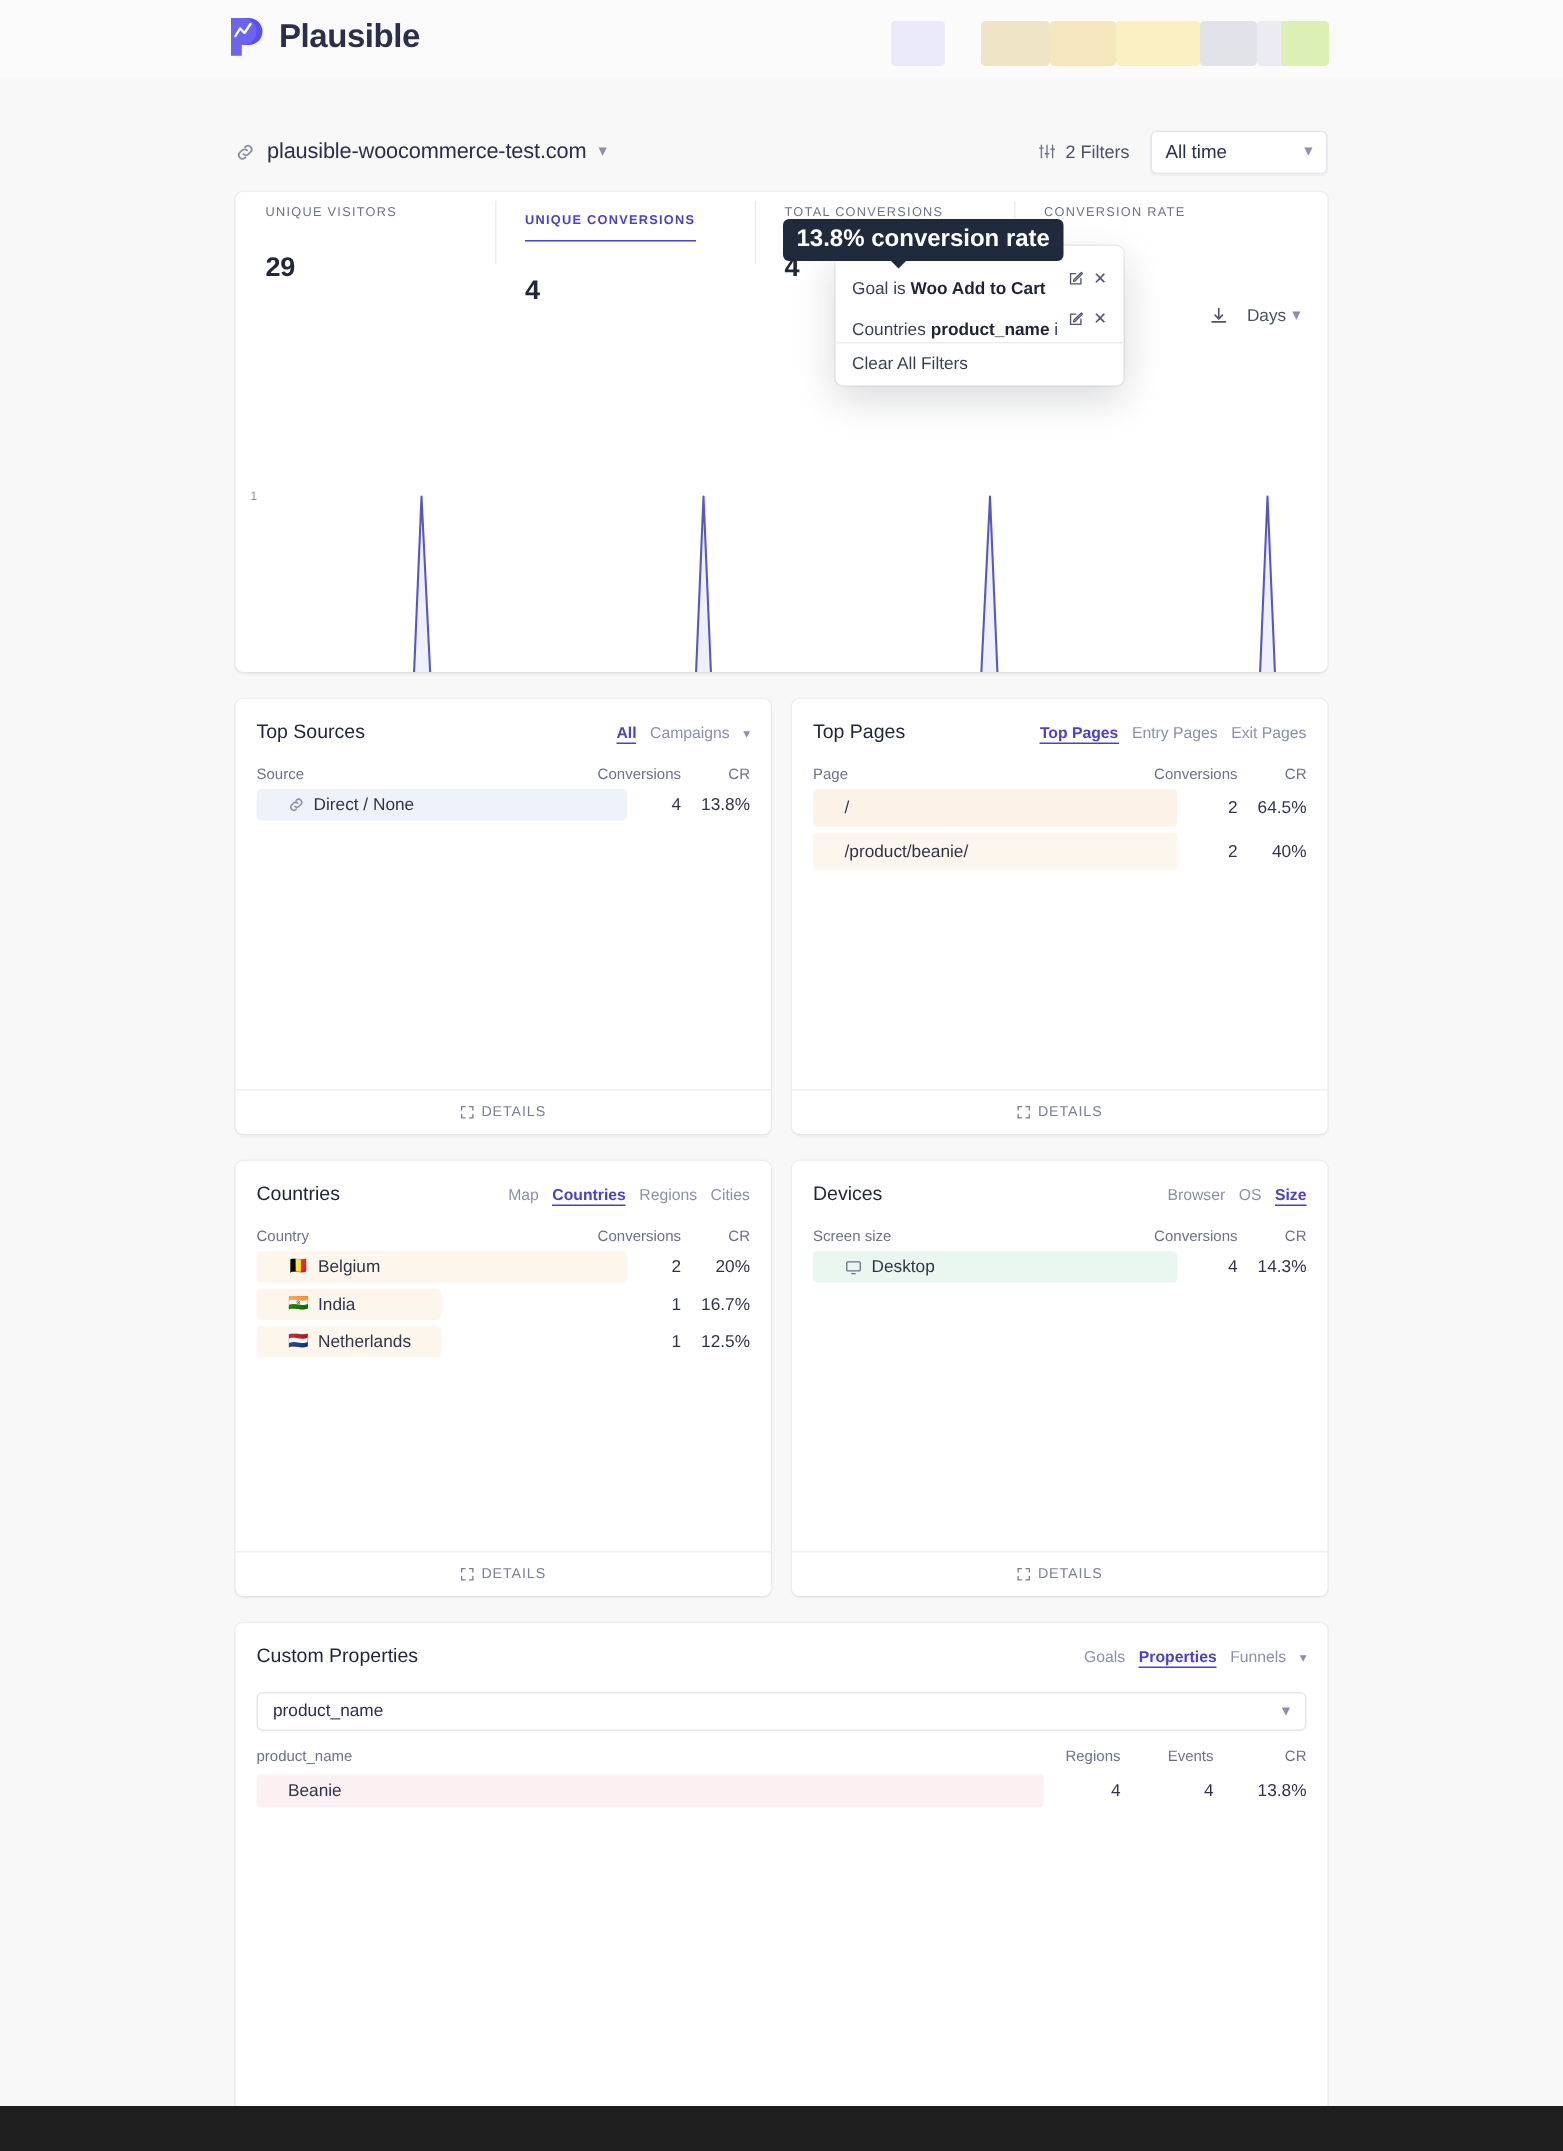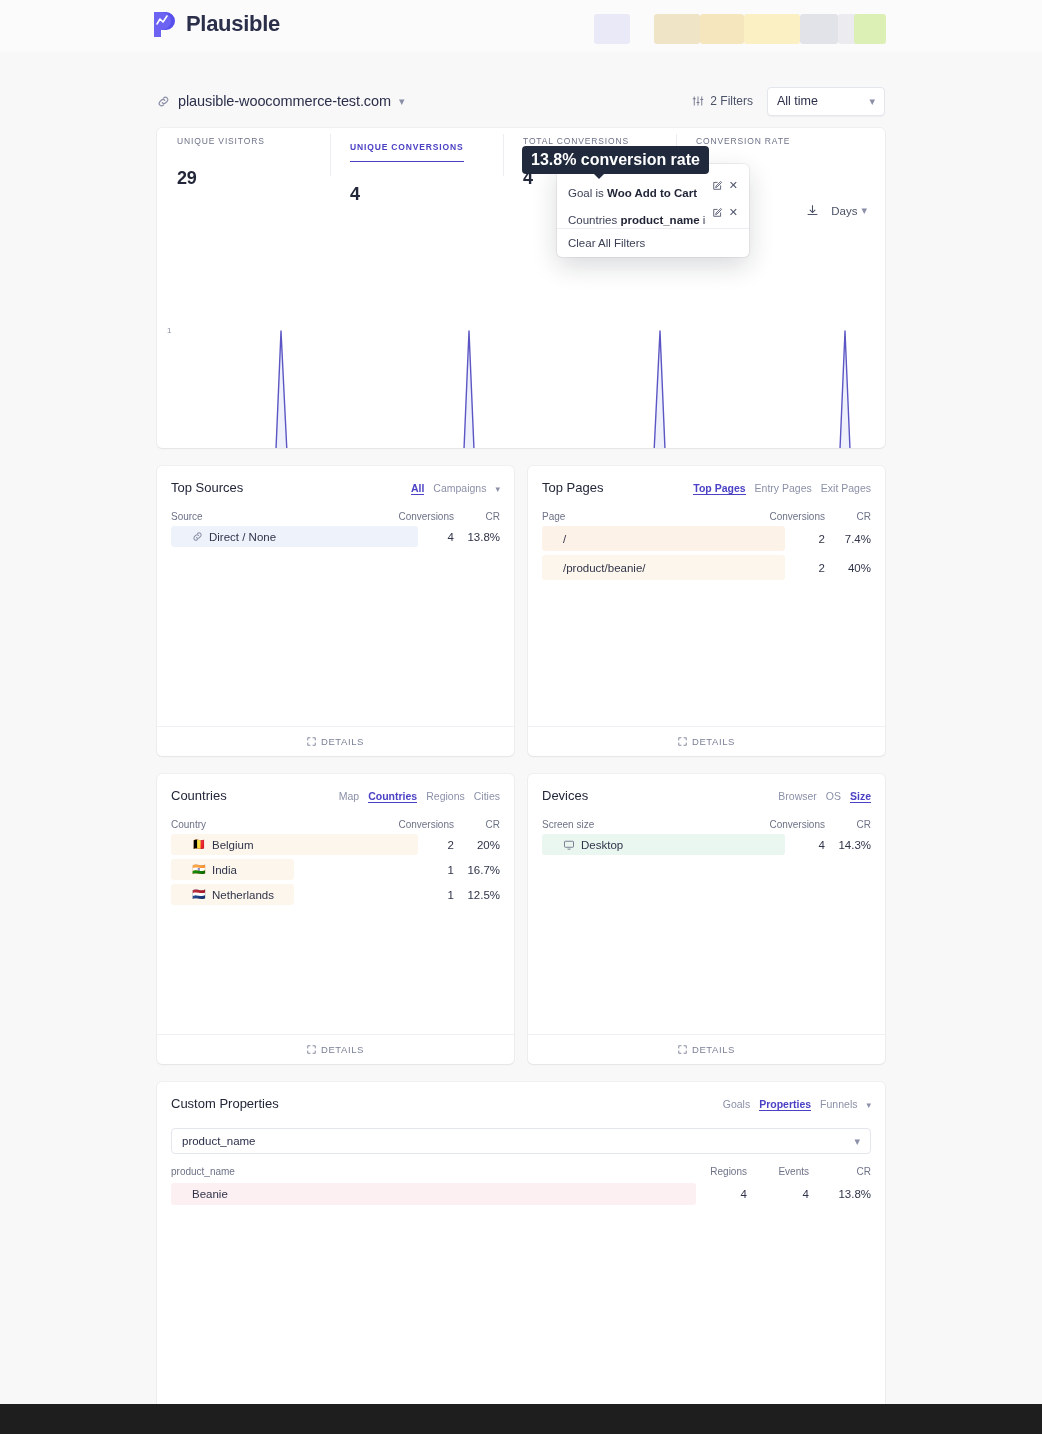--- a/index.html
+++ b/index.html
@@ -548,21 +548,21 @@
         <div class="col-head">
           <span class="c-name">Page</span>
           <span class="c-num">Conversions</span>
           <span class="c-cr">CR</span>
         </div>
         <div class="rows">
           <div class="row" style="height:25px;">
             <span class="bar" style="width:74%;height:25px;background:#fdf2e8;"></span>
             <span class="r-name">/</span>
             <span class="r-num">2</span>
-            <span class="r-cr">7.4%</span>
+            <span class="r-cr">64.5%</span>
           </div>
           <div class="row" style="height:25px;">
             <span class="bar" style="width:74%;height:25px;background:#fdf6ec;"></span>
             <span class="r-name">/product/beanie/</span>
             <span class="r-num">2</span>
             <span class="r-cr">40%</span>
           </div>
         </div>
         <div class="details">
           <span>

